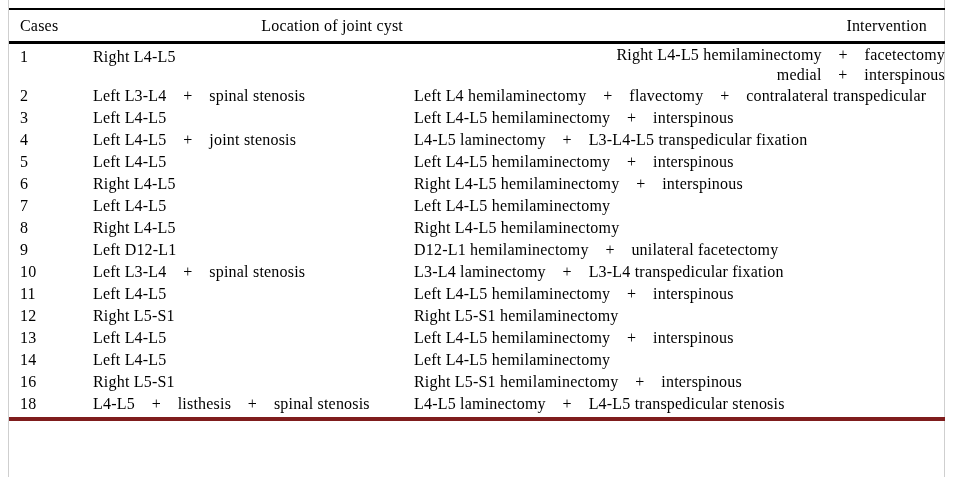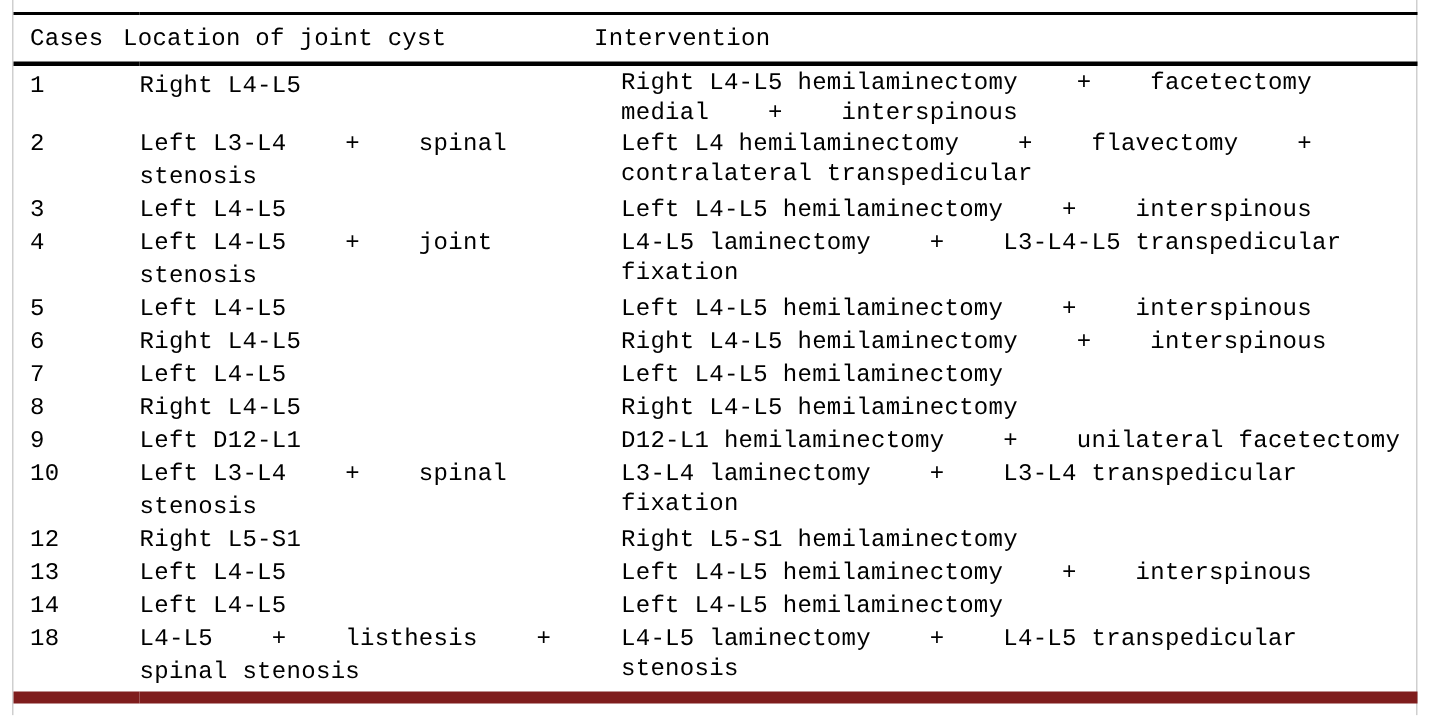--- a/index.html
+++ b/index.html
@@ -24,47 +24,46 @@
   .edge-left  { left: 8px; }
   .edge-right { left: 944px; }
   table.cases-table {
     position: absolute;
     top: 8px;
     left: 9px;
     width: 936px;
     border-collapse: collapse;
     table-layout: fixed;
     border-top: 2px solid #000000;
-    border-bottom: 8px solid #7f1d1d;
-    font-family: Liberation Mono, monospace;
+    border-bottom: 4px solid #7f1d1d;
   }
   thead th {
     border-bottom: 3px solid #000000;
     font-weight: normal;
     height: 31px;
     vertical-align: middle;
     padding: 0;
     text-align: left;
   }
   th.col-case { width: 73px; padding-left: 11px; }
   th.col-loc  { width: 321px; }
   th.col-int  { width: auto; }
-  .hdr-center { display: block; text-align: left; position: relative; }
+  .hdr-center { display: block; text-align: right; position: relative; }
   .hdr-loc { left: -11px; }
   .hdr-int { left: -18px; }
   tbody td {
     padding: 0;
     vertical-align: top;
     line-height: 22px;
     white-space: pre-wrap;
   }
   td.col-case { padding-left: 11px; }
   td.col-int  { line-height: 20px; padding-top: 1px; }
   tbody tr:first-child td { padding-top: 2px; }
-  tbody tr:first-child td.col-int { padding-top: 1px; }
+  tbody tr:first-child td.col-int { padding-top: 1px; text-align: right; }
   tbody tr:last-child td { padding-bottom: 2px; }
 </style>
 </head>
 <body>
 
 <div class="page">
   <div class="edge edge-left"></div>
   <div class="edge edge-right"></div>
 
   <table class="cases-table">
@@ -134,40 +133,50 @@
     <td class="col-loc">Left D12-L1</td>
     <td class="col-int">D12-L1 hemilaminectomy    +    unilateral facetectomy</td>
   </tr>
 
   <tr>
     <td class="col-case">10</td>
     <td class="col-loc">Left L3-L4    +    spinal stenosis</td>
     <td class="col-int">L3-L4 laminectomy    +    L3-L4 transpedicular fixation</td>
   </tr>
 
+  <tr>
+    <td class="col-case">11</td>
+    <td class="col-loc">Left L4-L5</td>
+    <td class="col-int">Left L4-L5 hemilaminectomy    +    interspinous</td>
+  </tr>
 
   <tr>
     <td class="col-case">12</td>
     <td class="col-loc">Right L5-S1</td>
     <td class="col-int">Right L5-S1 hemilaminectomy</td>
   </tr>
 
   <tr>
     <td class="col-case">13</td>
     <td class="col-loc">Left L4-L5</td>
     <td class="col-int">Left L4-L5 hemilaminectomy    +    interspinous</td>
   </tr>
 
   <tr>
     <td class="col-case">14</td>
     <td class="col-loc">Left L4-L5</td>
     <td class="col-int">Left L4-L5 hemilaminectomy</td>
   </tr>
 
 
+  <tr>
+    <td class="col-case">16</td>
+    <td class="col-loc">Right L5-S1</td>
+    <td class="col-int">Right L5-S1 hemilaminectomy    +    interspinous</td>
+  </tr>
 
 
   <tr>
     <td class="col-case">18</td>
     <td class="col-loc">L4-L5    +    listhesis    +    spinal stenosis</td>
     <td class="col-int">L4-L5 laminectomy    +    L4-L5 transpedicular stenosis</td>
   </tr>
 </tbody>
   </table>
 </div>

